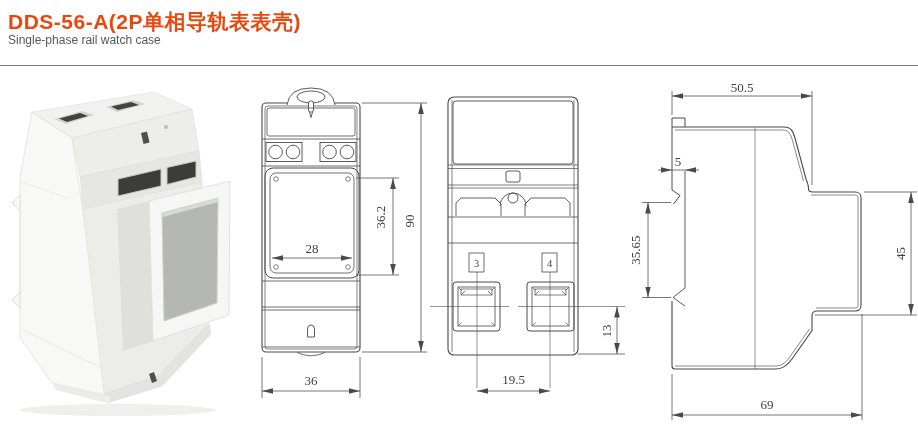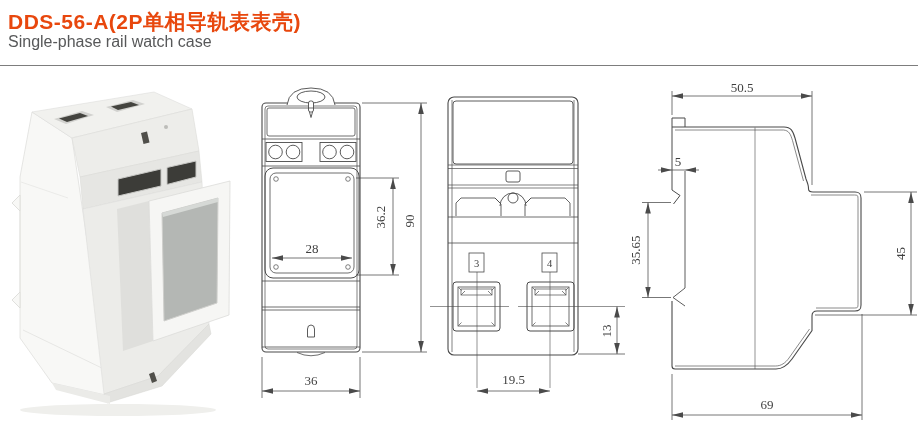--- a/index.html
+++ b/index.html
@@ -1,19 +1,19 @@
 <!DOCTYPE html>
 <html><head>
 <meta charset="utf-8">
 <style>
   html,body{margin:0;padding:0;background:#fff;}
   #page{position:relative;width:918px;height:424px;background:#fff;overflow:hidden;
         font-family:"Liberation Sans","DejaVu Sans",sans-serif;}
   .title{position:absolute;left:8px;top:8px;font-size:21px;font-weight:bold;color:#e8470d;letter-spacing:0.5px;}
-  .subtitle{position:absolute;left:8px;top:33px;font-size:16px;color:#575859;}
+  .subtitle{position:absolute;left:8px;top:33px;font-size:12px;color:#575859;}
   .divider{position:absolute;left:0;top:65px;width:918px;height:0;border-top:1px solid #7d7d7d;}
   svg{position:absolute;}
   #photo-svg{left:6px;top:78px;}
   #front-svg{left:240px;top:75px;}
   #term-svg{left:425px;top:75px;}
   #side-svg{left:628px;top:78px;}
   svg text{font-family:"Liberation Serif","DejaVu Serif",serif;font-size:13px;fill:#3f3f3f;}
   svg text.tlabel{font-size:10.5px;}
   .ln{stroke:#4a4a4a;fill:none;}
   .dim{stroke:#4a4a4a;fill:none;stroke-width:0.75;}

